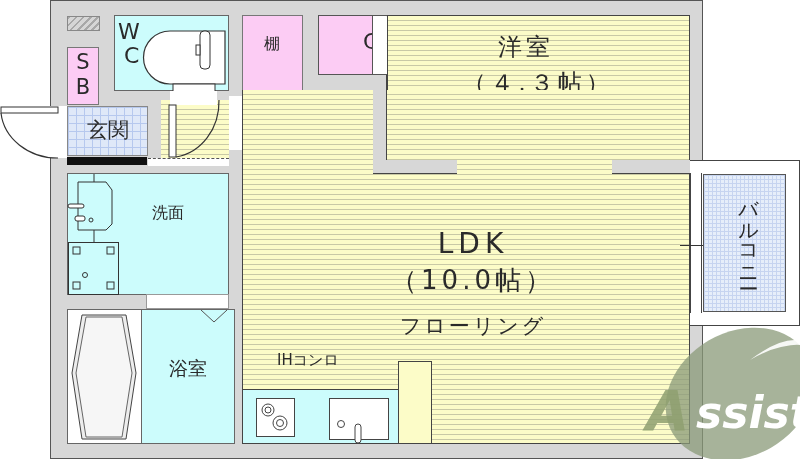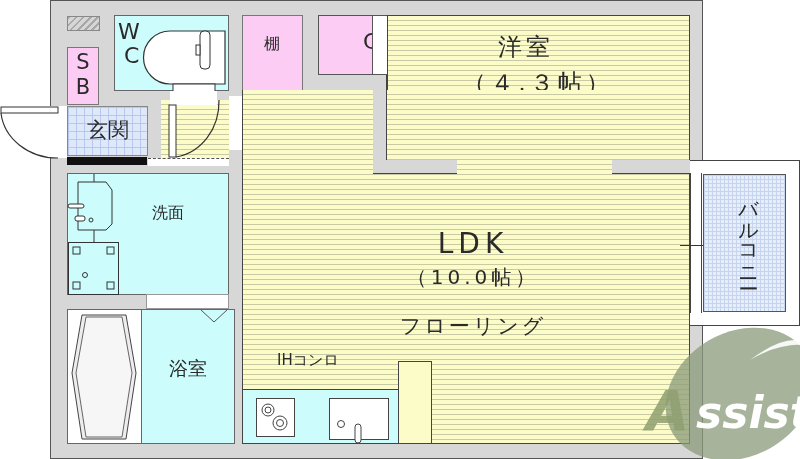--- a/index.html
+++ b/index.html
@@ -125,21 +125,21 @@
 <div class="abs" style="left:533px;top:150px;width:1px;height:34px;background:#333;"></div>
 
 <div class="abs floor outline" style="left:242px;top:90px;width:448px;height:354px;border-color:#444;border-top:none;">
 </div>
 <div class="abs floor" style="left:242px;top:90px;width:132px;height:84px;border-left:1px solid #444;"></div>
 <div class="abs wall" style="left:303px;top:75px;width:84px;height:15px;"></div>
 <div class="abs wall" style="left:373px;top:75px;width:14px;height:99px;border-right:1px solid #444;border-bottom:1px solid #444;"></div>
 <div class="abs wall" style="left:373px;top:160px;width:84px;height:14px;border-bottom:1px solid #444;"></div>
 <div class="abs wall" style="left:612px;top:160px;width:78px;height:14px;border-bottom:1px solid #444;"></div>
 <div class="label" style="left:373px;top:228px;width:200px;font-size:28px;letter-spacing:5px;">LDK</div>
-<div class="label" style="left:353px;top:266px;width:240px;font-size:20px;letter-spacing:4px;">（10.0帖）</div>
+<div class="label" style="left:353px;top:266px;width:240px;font-size:26px;letter-spacing:4px;">（10.0帖）</div>
 <div class="label" style="left:353px;top:314px;width:240px;font-size:21px;letter-spacing:3px;">フローリング</div>
 
 <div class="label" style="left:277px;top:352px;font-size:15px;">IHコンロ</div>
 <div class="abs aqua outline" style="left:242px;top:389px;width:157px;height:55px;border-color:#444;">
   <svg style="left:13px;top:8px;" width="40" height="40">
     <rect x="0.5" y="0.5" width="38" height="38" fill="#fff" stroke="#444"></rect>
     <circle cx="12" cy="12" r="6" fill="none" stroke="#444"></circle>
       <circle cx="12" cy="12" r="3" fill="none" stroke="#444"></circle>
     <circle cx="24" cy="25" r="7" fill="none" stroke="#444"></circle>
       <circle cx="24" cy="25" r="3.5" fill="none" stroke="#444"></circle>

